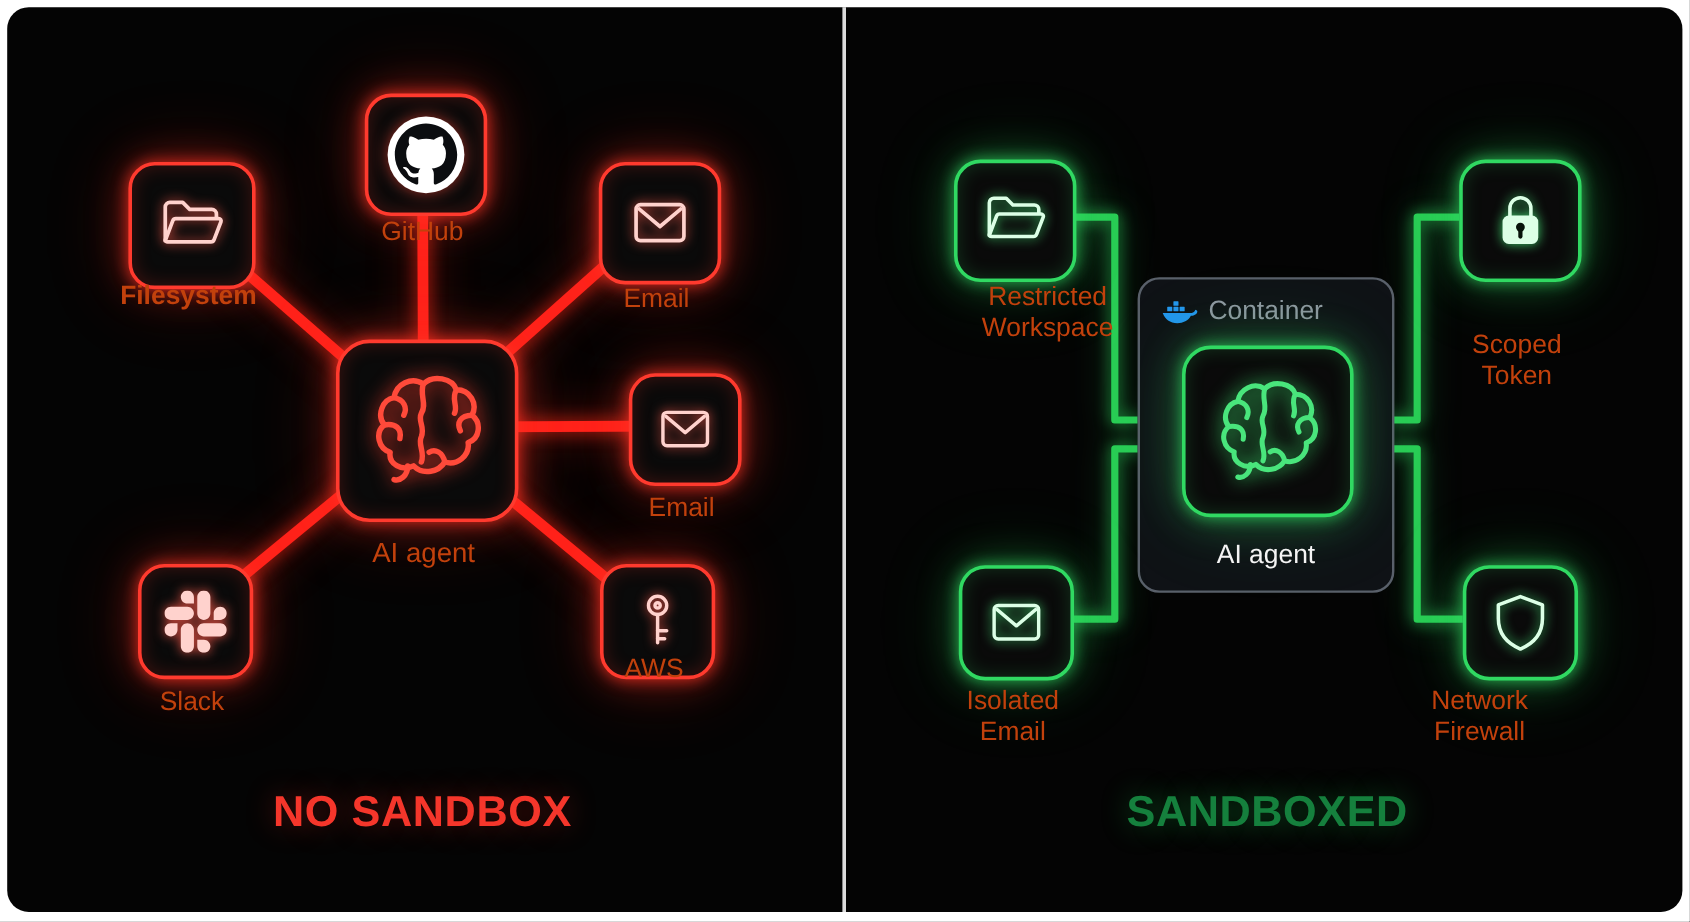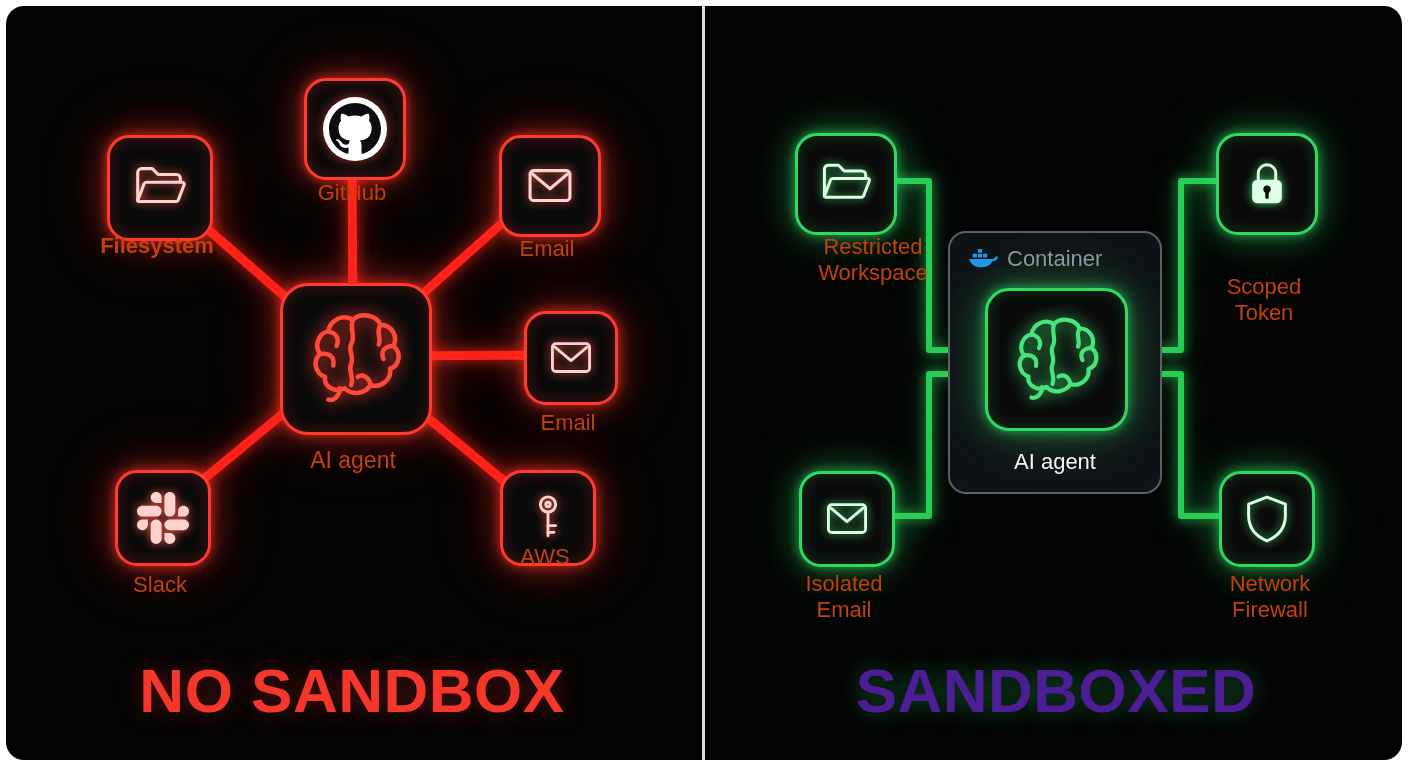--- a/index.html
+++ b/index.html
@@ -18,26 +18,26 @@
   .node.green{border:3px solid #30d962;
     box-shadow:0 0 12px rgba(48,217,98,.7),0 0 34px rgba(48,217,98,.35),0 0 70px rgba(48,217,98,.18),inset 0 0 16px rgba(48,217,98,.2);}
   .icon{display:block;}
   .red-ic{color:#ffd2cd;filter:drop-shadow(0 0 5px rgba(255,90,75,.9));}
   .red-brain{color:#ff4a3a;filter:drop-shadow(0 0 8px rgba(255,60,45,.95));}
   .green-ic{color:#dcffe6;filter:drop-shadow(0 0 5px rgba(70,230,120,.9));}
   .green-brain{color:#49e57c;filter:drop-shadow(0 0 8px rgba(60,225,110,.95));}
   .gh-circle{width:64px;height:64px;border-radius:50%;background:#ffffff;display:flex;align-items:center;justify-content:center;
     filter:drop-shadow(0 0 6px rgba(255,70,55,.6));}
   .label{position:absolute;z-index:4;color:#c2410c;font-size:22px;line-height:1.2;text-align:center;}
-  .title{position:absolute;z-index:4;text-align:center;font-size:62px;font-weight:800;letter-spacing:.5px;}
+  .title{position:absolute;z-index:4;text-align:center;font-size:36px;font-weight:800;letter-spacing:.5px;}
   .title.red-t{color:#f5362b;text-shadow:0 0 24px rgba(245,54,43,.35);}
-  .title.green-t{color:#4c1d95;text-shadow:0 0 24px rgba(43,228,95,.35);}
+  .title.green-t{color:#15803d;text-shadow:0 0 24px rgba(43,228,95,.35);}
   .container-box{position:absolute;left:948px;top:231px;width:210px;height:259px;z-index:3;
     background:#0f1216;border:2px solid #59606a;border-radius:18px;}
-  .container-header{position:absolute;left:18px;top:13px;display:flex;align-items:flex-start;gap:9px;
+  .container-header{position:absolute;left:18px;top:13px;display:flex;align-items:center;gap:9px;
     color:#8f97a1;font-size:22px;}
   .agent-inner{left:35px;top:55px;width:137px;height:137px;border-radius:24px;}
   .container-agent-label{position:absolute;left:0;top:216px;width:100%;text-align:center;color:#f4f4f4;font-size:22px;z-index:4;}
 </style>
 </head>
 <body>
 
 <div class="canvas">
   <div class="frame"></div>
   <div class="divider"></div>
@@ -184,16 +184,16 @@
       <path d="M13 19 L32 35 L51 19"></path>
     </svg>
   </div>
   <div class="label" style="left:789px;top:571px;width:110px;">Isolated Email</div>
 
   <div class="node green" style="left:1219px;top:471px;width:90px;height:90px;">
     <svg class="icon green-ic" width="56" height="56" viewBox="0 0 64 64" fill="none" stroke="currentColor" stroke-width="3.4" stroke-linecap="round" stroke-linejoin="round">
       <path d="M32 7 L53 15 V28 C53 43 44 52 32 57 C20 52 11 43 11 28 V15 Z"></path>
     </svg>
   </div>
-  <div class="label" style="left:1215px;top:571px;width:110px;">Network Firewall</div>
+  <div class="label" style="left:1178px;top:571px;width:110px;">Network Firewall</div>
 
   <div class="title green-t" style="left:704px;top:655px;width:704px;">SANDBOXED</div>
 </div>
 
 </body></html>

